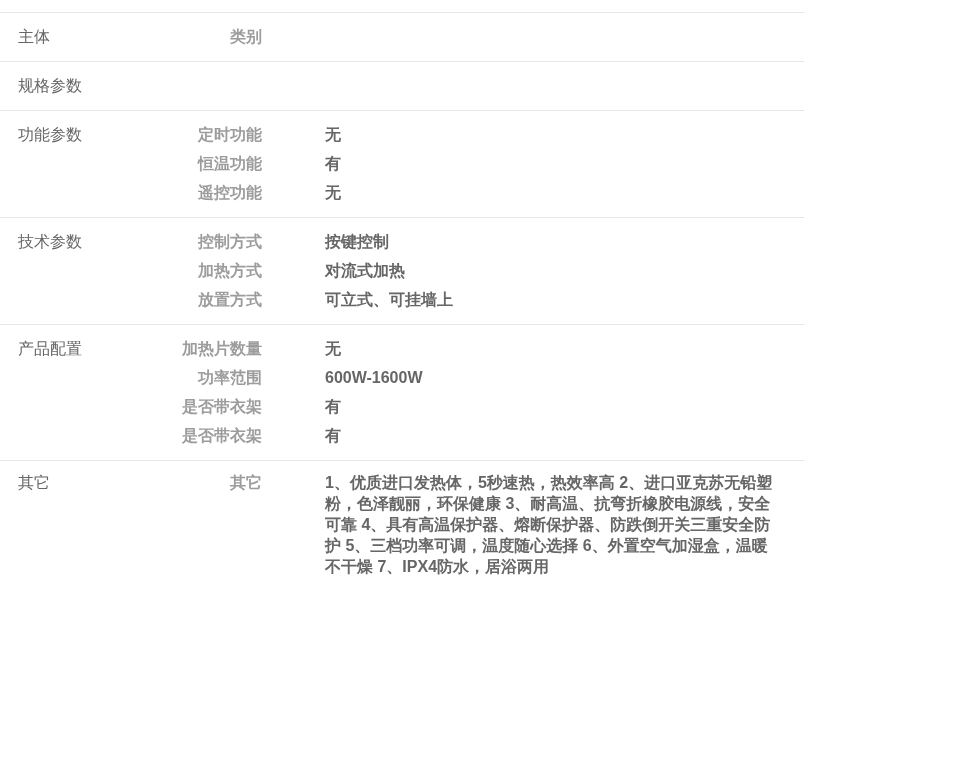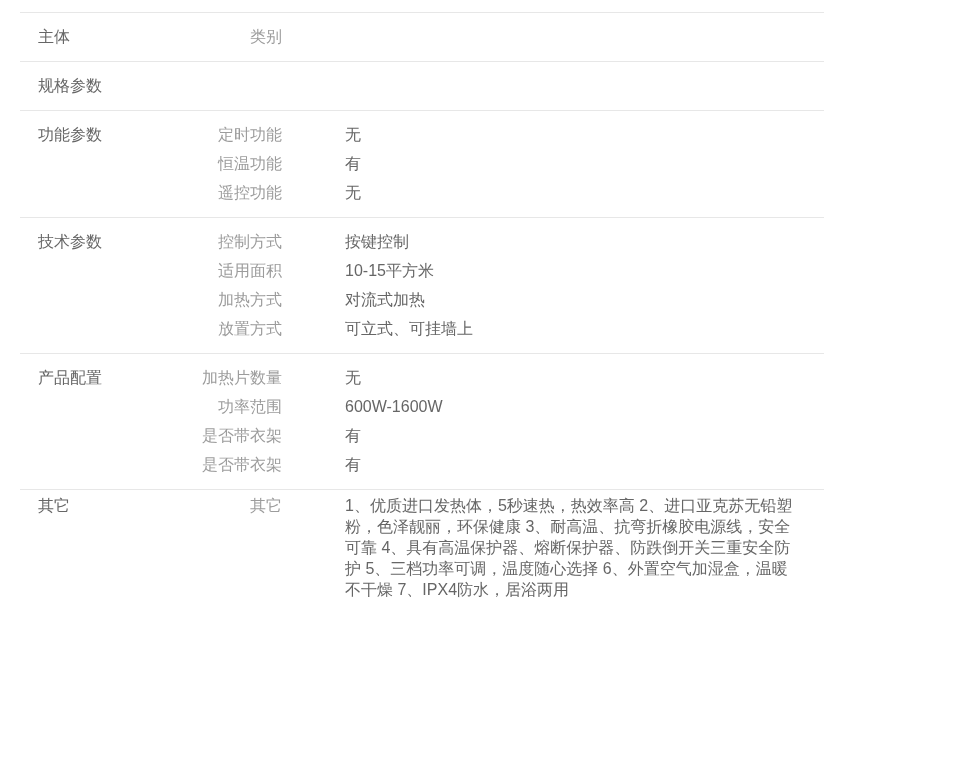--- a/index.html
+++ b/index.html
@@ -7,37 +7,37 @@
     margin: 0;
     padding: 0;
     background: var(--c-bg, #ffffff);
     font-family: "Liberation Sans", "DejaVu Sans", sans-serif;
     font-size: 16px;
   }
   #app {
     width: 804px;
     min-height: 781px;
     padding-top: 12px;
-    margin-left: 20px;
   }
   .section {
     display: flex;
     border-top: 1px solid var(--c-border, #e7e7e7);
     padding: 9px 0 10px 0;
   }
   .sec-title {
     width: 160px;
     flex-shrink: 0;
     padding-left: 18px;
     line-height: 29px;
     color: var(--c-title, #666666);
   }
   .rows {
     flex: 1;
     min-width: 0;
+    font-weight: bold;
   }
   .row {
     display: flex;
     align-items: flex-start;
   }
   .row-label {
     width: 102px;
     flex-shrink: 0;
     text-align: right;
     line-height: 29px;
@@ -45,21 +45,21 @@
   }
   .row-value {
     flex: 1;
     margin-left: 63px;
     padding-right: 28px;
     line-height: 29px;
     color: var(--c-value, #666666);
   }
   
   .section.multiline {
-    padding-top: 5px;
+    padding-top: 11px;
     padding-bottom: 12px;
   }
   .section.multiline .sec-title,
   .section.multiline .row-label,
   .section.multiline .row-value {
     line-height: 21px;
   }
 </style>
 </head>
 <body>
@@ -100,24 +100,20 @@
   </section>
 
   <section class="section">
     <div class="sec-title">技术参数</div>
     <div class="rows">
   <div class="row">
     <div class="row-label">控制方式</div>
     <div class="row-value">按键控制</div>
   </div>
 
-  <div class="row">
-    <div class="row-label">适用面积</div>
-    <div class="row-value">10-15平方米</div>
-  </div>
 
   <div class="row">
     <div class="row-label">加热方式</div>
     <div class="row-value">对流式加热</div>
   </div>
 
   <div class="row">
     <div class="row-label">放置方式</div>
     <div class="row-value">可立式、可挂墙上</div>
   </div>

